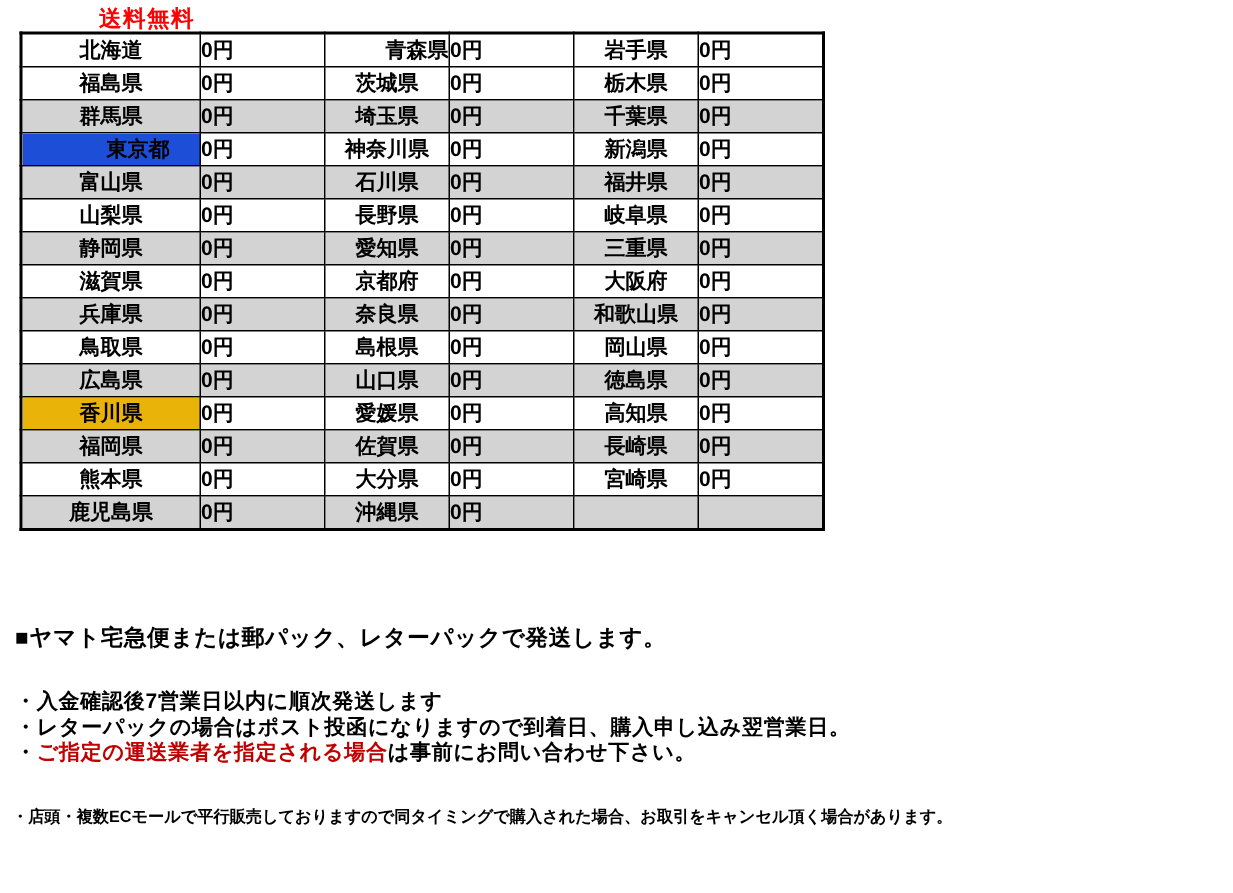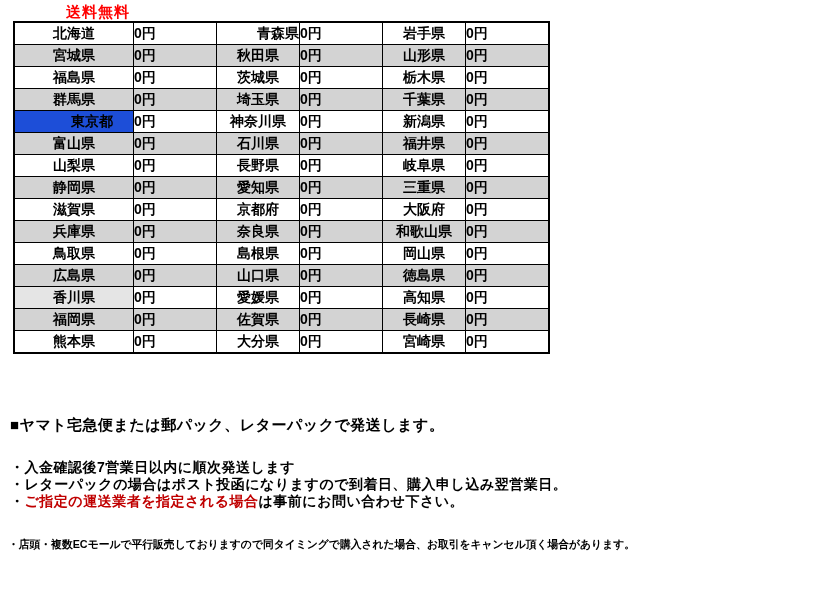--- a/index.html
+++ b/index.html
@@ -92,28 +92,20 @@
     <tbody>
         <tr>
           <td class="pref" style="background: rgb(255, 255, 255);">北海道</td>
           <td class="fee" style="background: rgb(255, 255, 255);">0円</td>
           <td class="pref" style="background: rgb(255, 255, 255); text-align: right;">青森県</td>
           <td class="fee" style="background: rgb(255, 255, 255);">0円</td>
           <td class="pref" style="background: rgb(255, 255, 255);">岩手県</td>
           <td class="fee" style="background: rgb(255, 255, 255);">0円</td>
         </tr>
         <tr>
-          <td class="pref" style="background: rgb(211, 211, 211);">宮城県</td>
-          <td class="fee" style="background: rgb(211, 211, 211);">0円</td>
-          <td class="pref" style="background: rgb(211, 211, 211);">秋田県</td>
-          <td class="fee" style="background: rgb(211, 211, 211);">0円</td>
-          <td class="pref" style="background: rgb(211, 211, 211);">山形県</td>
-          <td class="fee" style="background: rgb(211, 211, 211);">0円</td>
-        </tr>
-        <tr>
           <td class="pref" style="background: rgb(255, 255, 255);">福島県</td>
           <td class="fee" style="background: rgb(255, 255, 255);">0円</td>
           <td class="pref" style="background: rgb(255, 255, 255);">茨城県</td>
           <td class="fee" style="background: rgb(255, 255, 255);">0円</td>
           <td class="pref" style="background: rgb(255, 255, 255);">栃木県</td>
           <td class="fee" style="background: rgb(255, 255, 255);">0円</td>
         </tr>
         <tr>
           <td class="pref" style="background: rgb(211, 211, 211);">群馬県</td>
           <td class="fee" style="background: rgb(211, 211, 211);">0円</td>
@@ -180,21 +172,21 @@
         </tr>
         <tr>
           <td class="pref" style="background: rgb(211, 211, 211);">広島県</td>
           <td class="fee" style="background: rgb(211, 211, 211);">0円</td>
           <td class="pref" style="background: rgb(211, 211, 211);">山口県</td>
           <td class="fee" style="background: rgb(211, 211, 211);">0円</td>
           <td class="pref" style="background: rgb(211, 211, 211);">徳島県</td>
           <td class="fee" style="background: rgb(211, 211, 211);">0円</td>
         </tr>
         <tr>
-          <td class="pref" style="background: #e5e5e5;">香川県</td>
+          <td class="pref" style="background: #eab308;">香川県</td>
           <td class="fee" style="background: rgb(255, 255, 255);">0円</td>
           <td class="pref" style="background: rgb(255, 255, 255);">愛媛県</td>
           <td class="fee" style="background: rgb(255, 255, 255);">0円</td>
           <td class="pref" style="background: rgb(255, 255, 255);">高知県</td>
           <td class="fee" style="background: rgb(255, 255, 255);">0円</td>
         </tr>
         <tr>
           <td class="pref" style="background: rgb(211, 211, 211);">福岡県</td>
           <td class="fee" style="background: rgb(211, 211, 211);">0円</td>
           <td class="pref" style="background: rgb(211, 211, 211);">佐賀県</td>
@@ -202,20 +194,28 @@
           <td class="pref" style="background: rgb(211, 211, 211);">長崎県</td>
           <td class="fee" style="background: rgb(211, 211, 211);">0円</td>
         </tr>
         <tr>
           <td class="pref" style="background: rgb(255, 255, 255);">熊本県</td>
           <td class="fee" style="background: rgb(255, 255, 255);">0円</td>
           <td class="pref" style="background: rgb(255, 255, 255);">大分県</td>
           <td class="fee" style="background: rgb(255, 255, 255);">0円</td>
           <td class="pref" style="background: rgb(255, 255, 255);">宮崎県</td>
           <td class="fee" style="background: rgb(255, 255, 255);">0円</td>
+        </tr>
+        <tr>
+          <td class="pref" style="background: rgb(211, 211, 211);">鹿児島県</td>
+          <td class="fee" style="background: rgb(211, 211, 211);">0円</td>
+          <td class="pref" style="background: rgb(211, 211, 211);">沖縄県</td>
+          <td class="fee" style="background: rgb(211, 211, 211);">0円</td>
+          <td class="pref" style="background: rgb(211, 211, 211);"></td>
+          <td class="fee" style="background: rgb(211, 211, 211);"></td>
         </tr>
       </tbody>
   </table>
 
   <div class="notes-heading">■ヤマト宅急便または郵パック、レターパックで発送します。</div>
 
   <div class="notes-bullets">
     <div>・入金確認後7営業日以内に順次発送します</div>
     <div>・レターパックの場合はポスト投函になりますので到着日、購入申し込み翌営業日。</div>
     <div><span>・</span><span class="red" style="color: rgb(192, 0, 0);">ご指定の運送業者を指定される場合</span><span>は事前にお問い合わせ下さい。</span></div>

